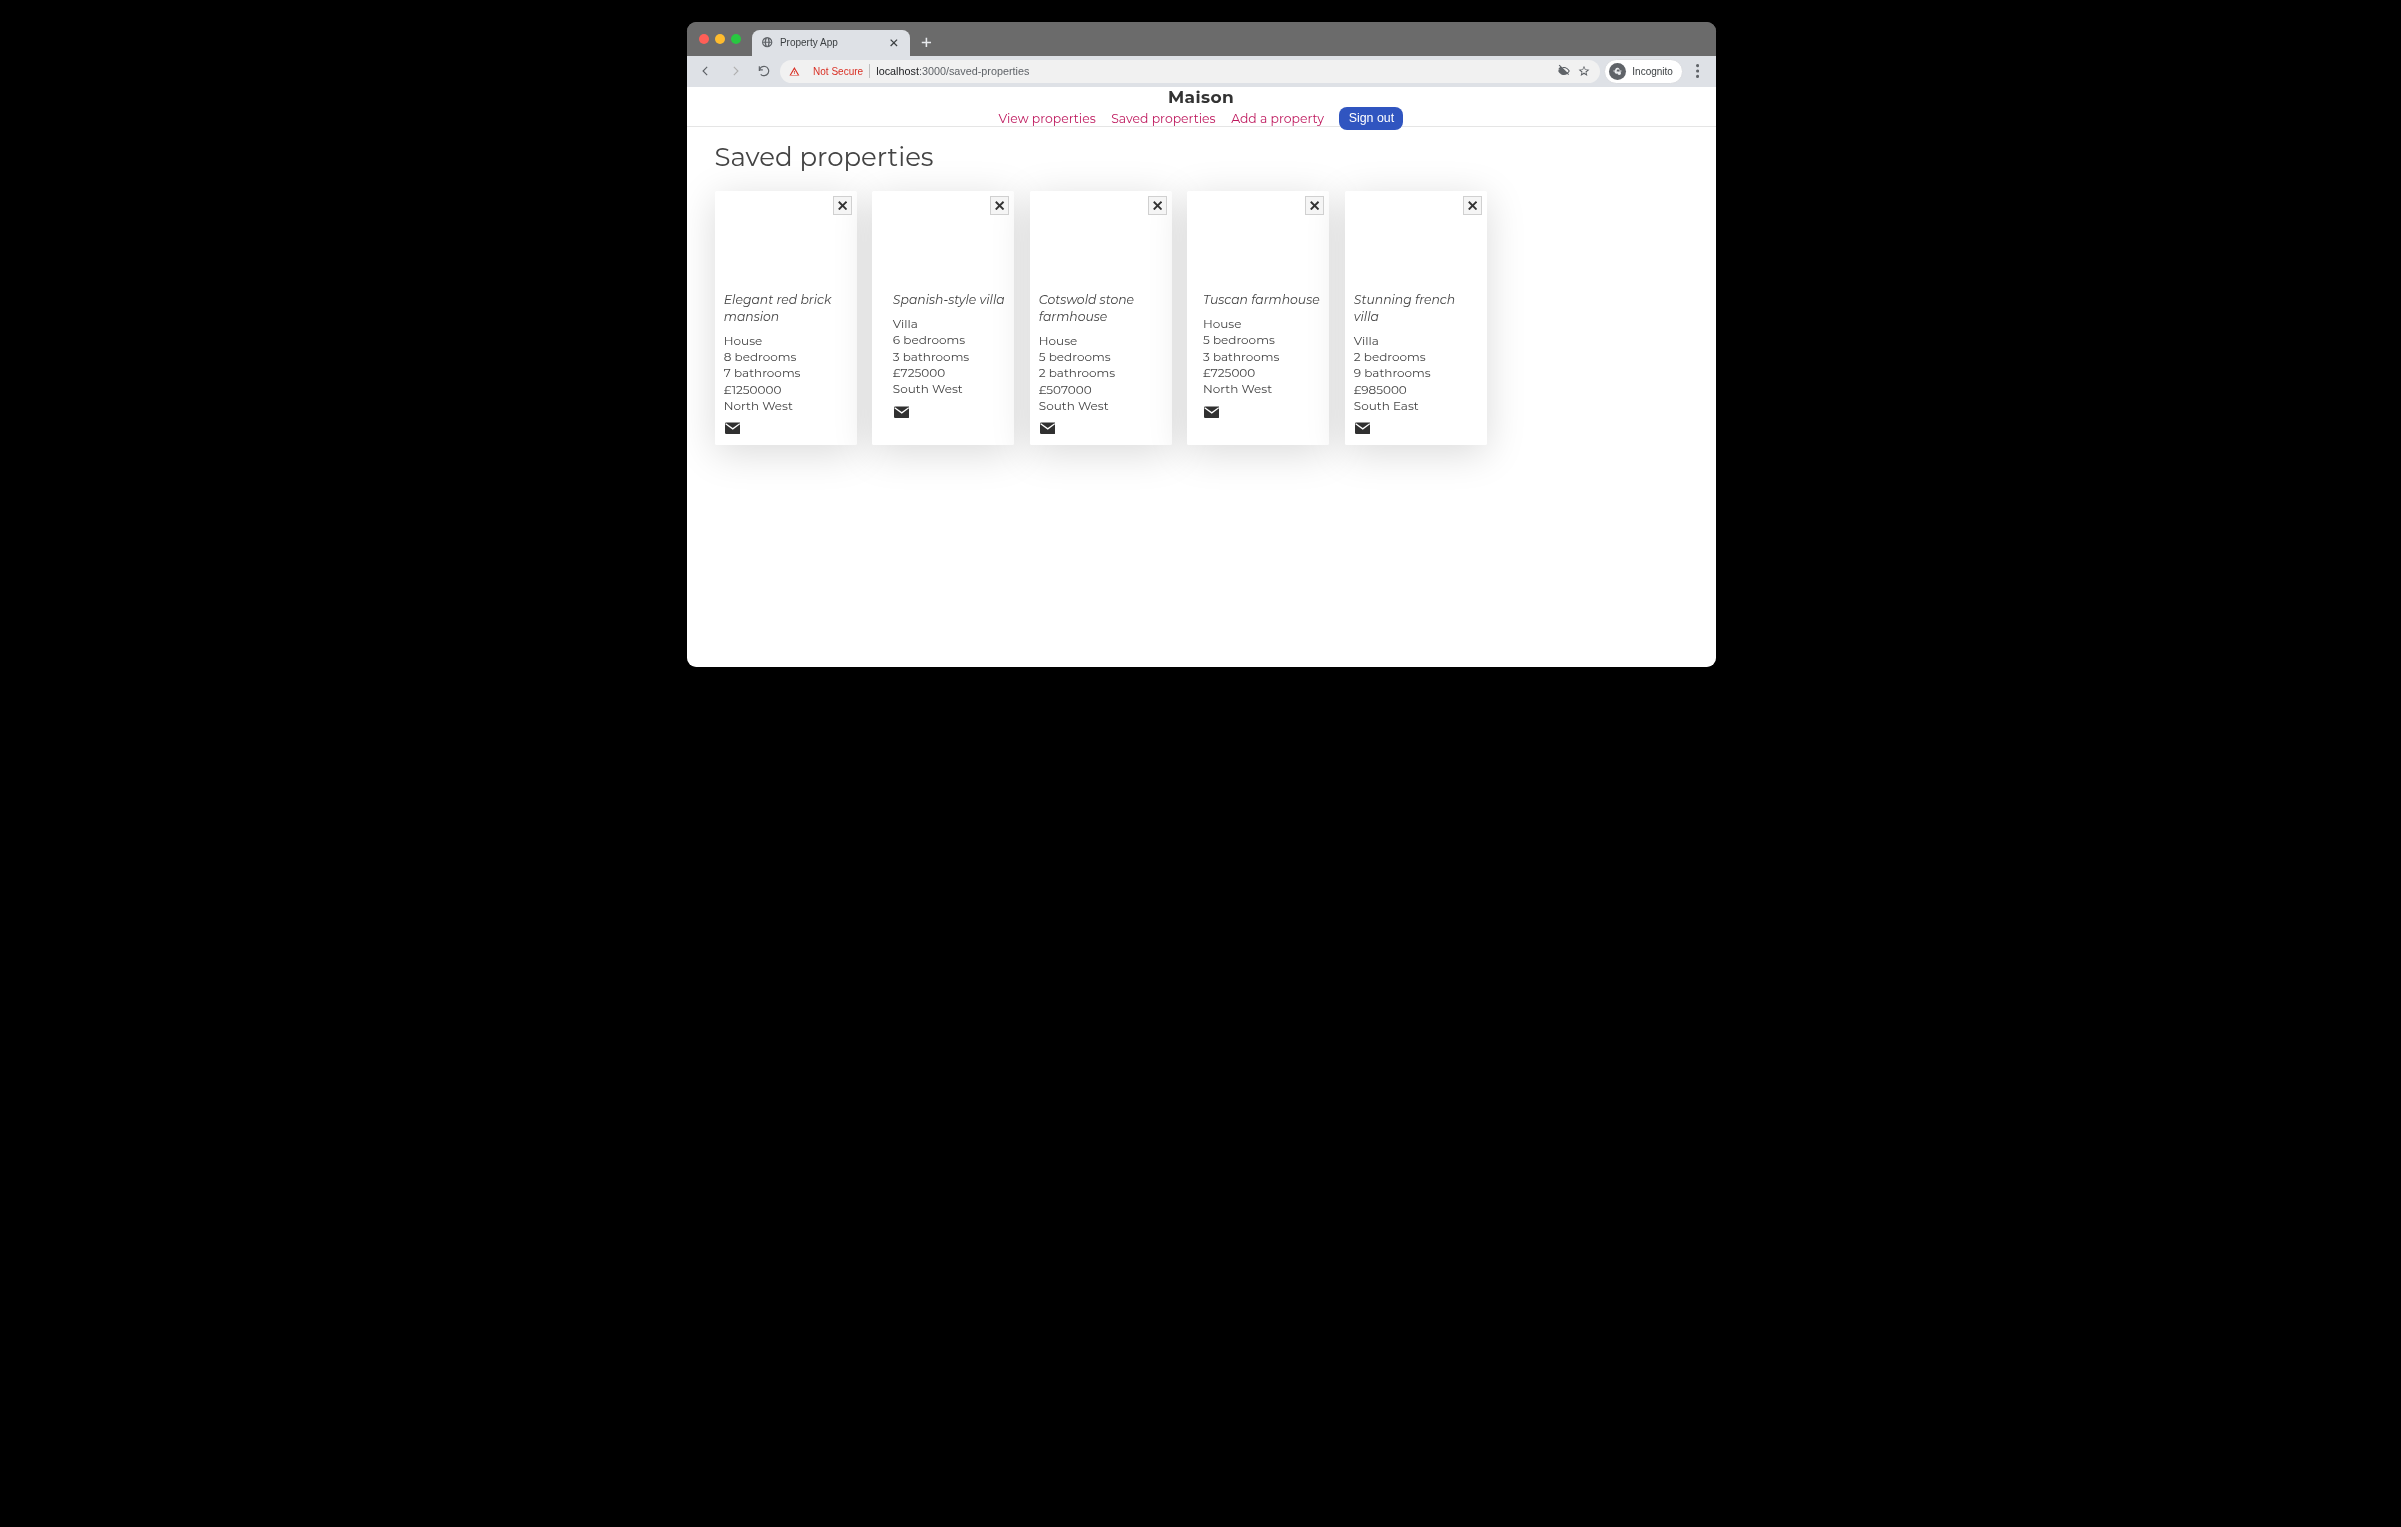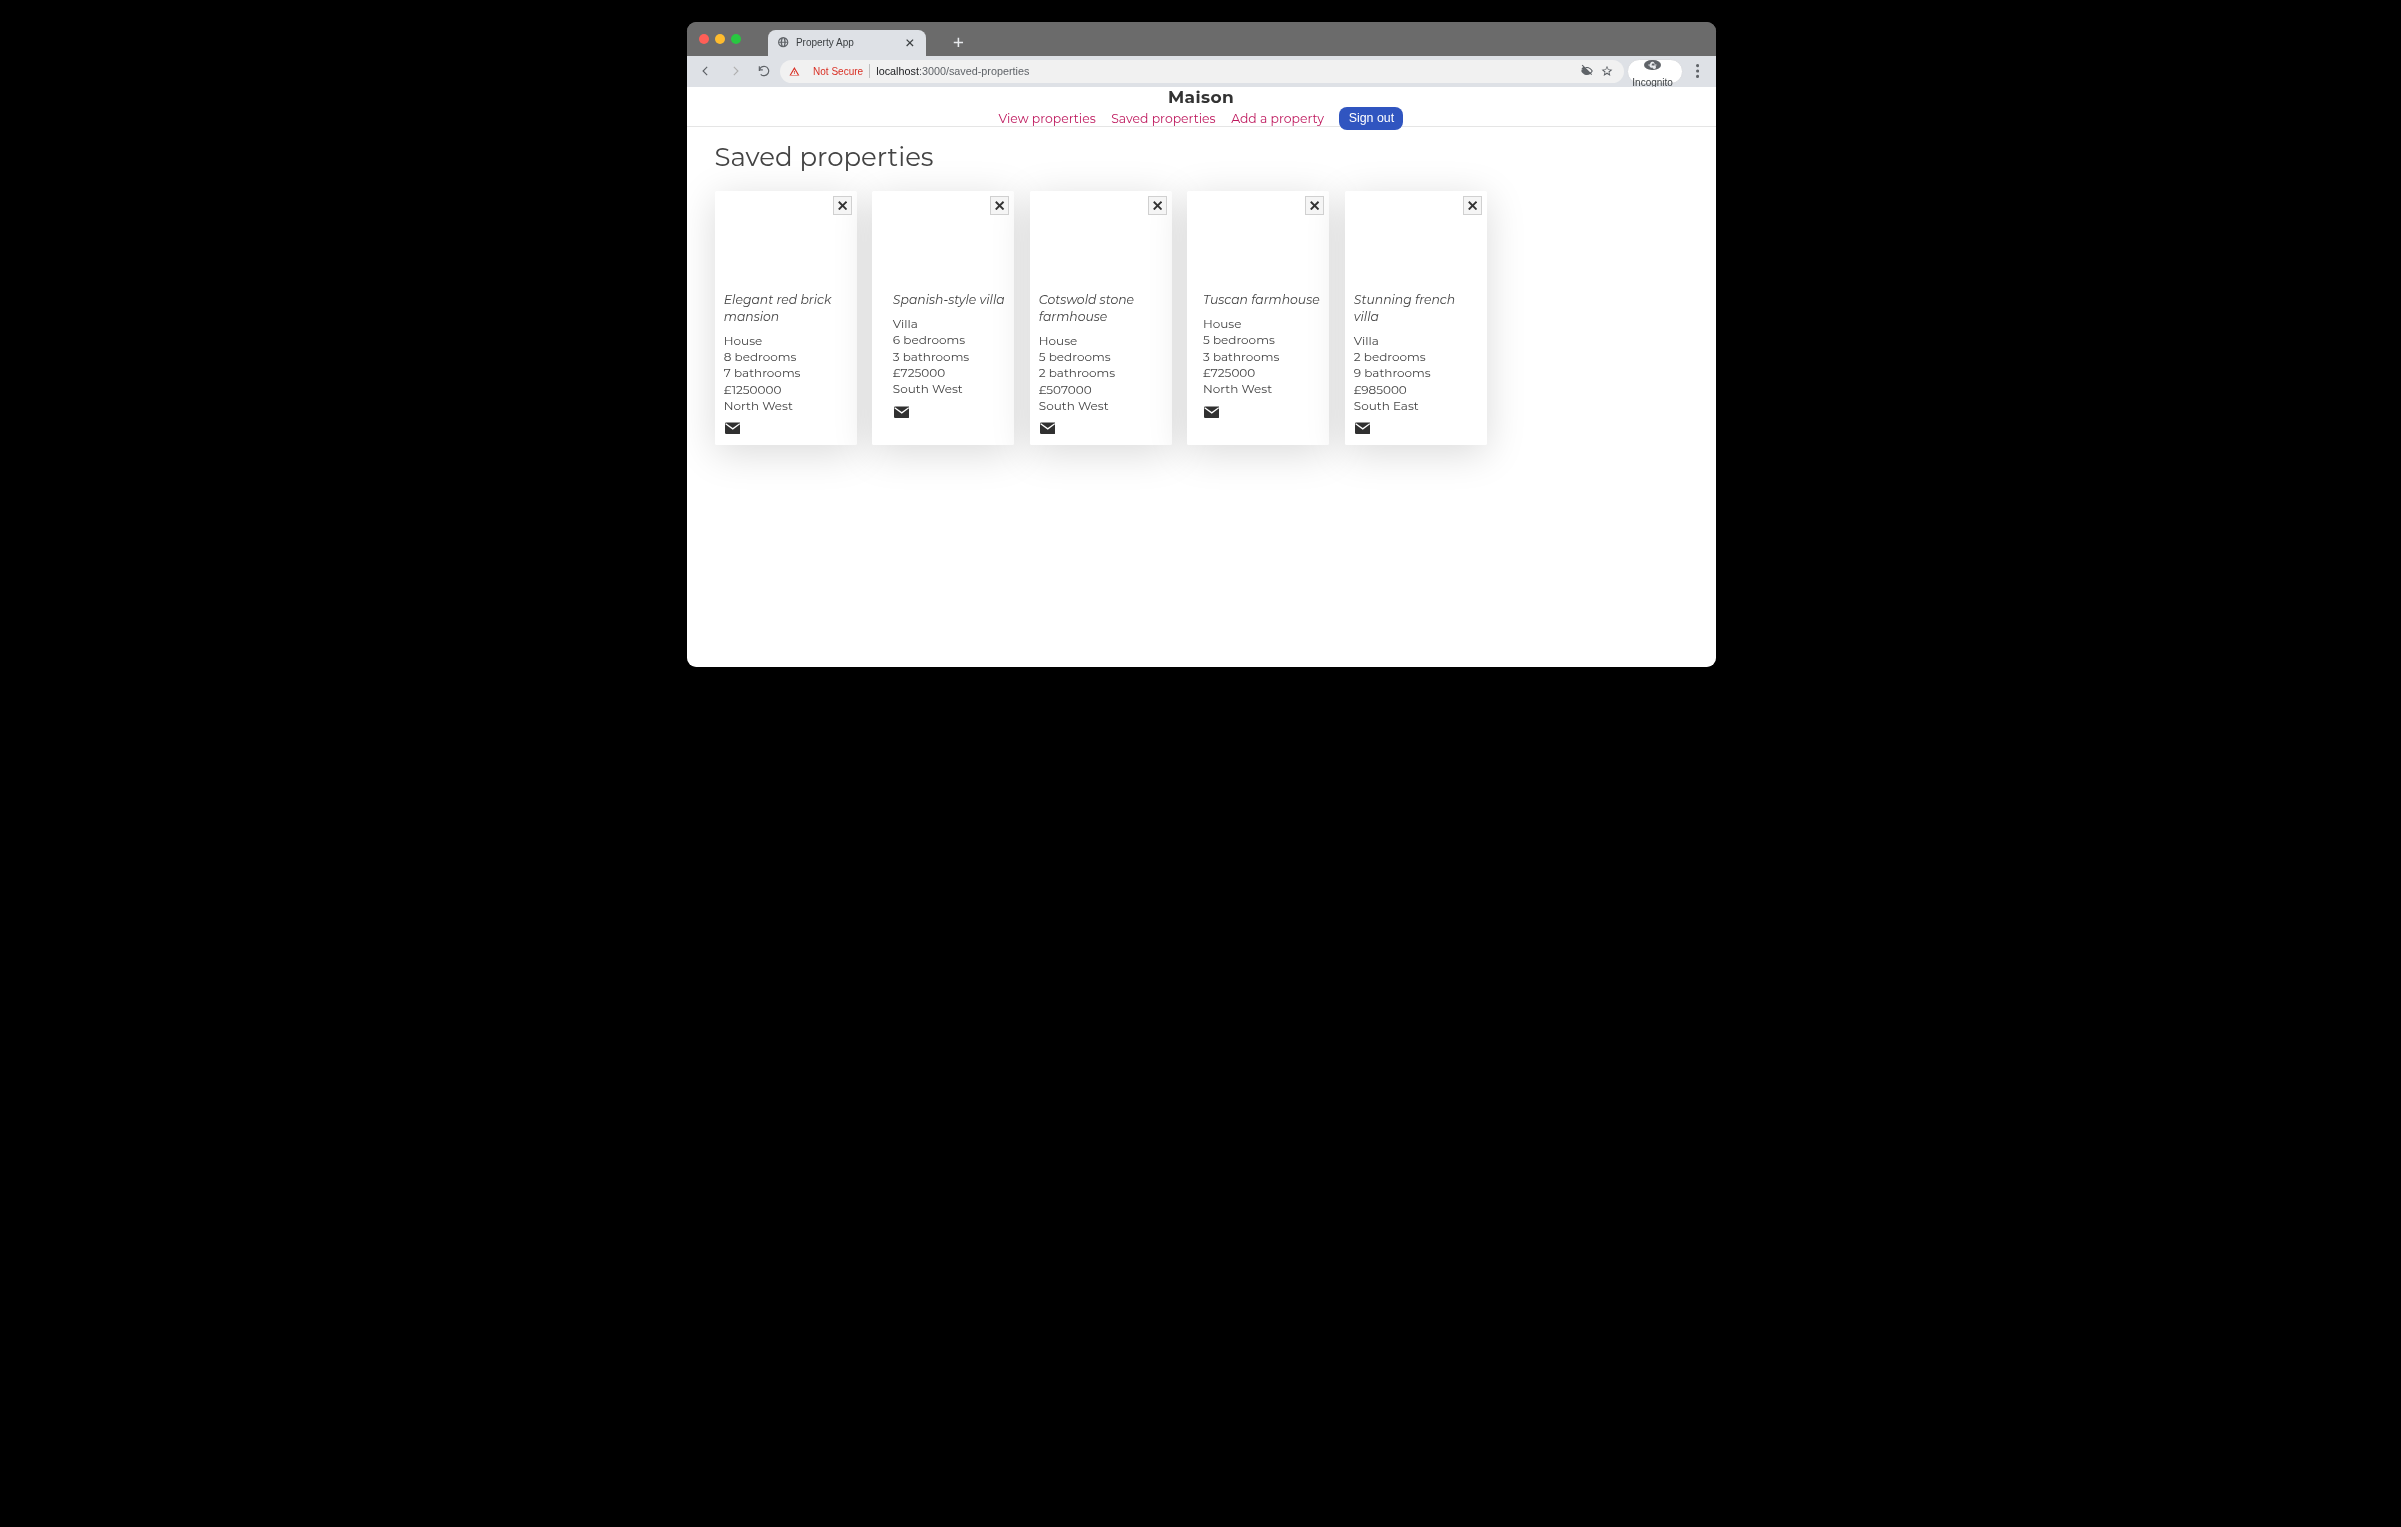--- a/index.html
+++ b/index.html
@@ -34,21 +34,20 @@
     overflow:hidden;
     box-shadow:0 23px 62px rgba(0,0,0,0.5);
     display:flex;flex-direction:column;
   }
   
   .tabstrip{
     height:34px;
     display:flex;align-items:flex-end;
     padding-left:9.3px;
     background:var(--chrome-grey);
-    gap:16px;
   }
   .traffic-lights{display:flex;gap:6.2px;align-items:center;height:100%;padding-right:10.8px;padding-left:3.1px;}
   .traffic-lights span{width:10px;height:10px;border-radius:50%;display:block;}
   .tl-red{background:#ff5f57;}
   .tl-yellow{background:#febc2e;}
   .tl-green{background:#28c840;}
   .tab{
     background:#dee1e6;
     height:26px;
     border-top-left-radius:7.7px;
@@ -99,21 +98,20 @@
   .omnibox .om-icon{width:14px;height:14px;display:flex;align-items:center;justify-content:center;}
   .omnibox .om-icon svg{width:14px;height:14px;fill:#5f6368;}
   .chip{
     display:flex;align-items:center;gap:6.2px;
     background:#fff;
     border:0.8px solid #dadce0;
     border-radius:12.4px;
     height:23px;padding:0 9.3px 0 4.6px;
     font-size:10px;color:#3c4043;
     cursor:pointer;
-    flex-direction:column;
   }
   .chip .avatar{width:17px;height:17px;border-radius:50%;background:#5f6368;display:flex;align-items:center;justify-content:center;}
   .chip .avatar svg{width:10.8px;height:10.8px;fill:#e8eaed;}
   .menu-dots{width:23px;height:23px;display:flex;align-items:center;justify-content:center;cursor:pointer;}
   .menu-dots svg{width:3.1px;height:14px;fill:#5f6368;}
   
   .viewport{
     flex:1;
     background:#fff;
     overflow:auto;

